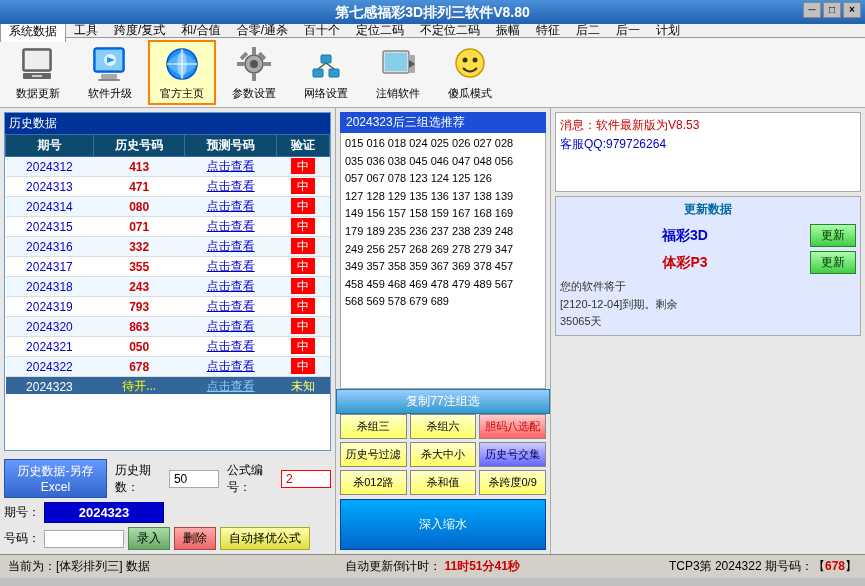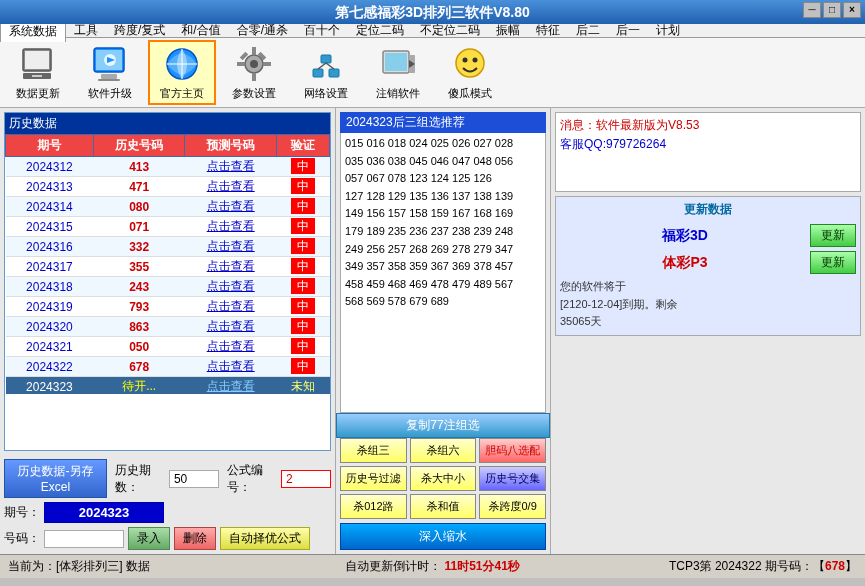--- a/index.html
+++ b/index.html
@@ -119,21 +119,21 @@
       text-align: left;
       padding: 2px 4px;
       font-size: 12px;
     }
     #history-table {
       width: 100%;
       border-collapse: collapse;
       font-size: 12px;
     }
     #history-table th {
-      background: #ef4444;
+      background: #0c4a6e;
       color: white;
       padding: 2px 4px;
       text-align: center;
       border: 1px solid #4466aa;
     }
     #history-table td {
       padding: 1px 4px;
       text-align: center;
       border-bottom: 1px solid #ddd;
     }
@@ -282,21 +282,21 @@
     }
     .action-grid-btn.blue-bg {
       background: linear-gradient(to bottom, #ccccff, #6666ff);
       color: #000066;
     }
     .deep-btn {
       grid-column: span 3;
       background: linear-gradient(to bottom, #00aaff, #0066cc);
       color: white;
       border: 1px solid #0044aa;
-      padding: 4px;
+      padding: 16px;
       text-align: center;
       cursor: pointer;
       font-size: 12px;
       margin: 0 4px 4px 4px;
     }
     
     #right-panel {
       flex: 1;
       display: flex;
       flex-direction: column;

